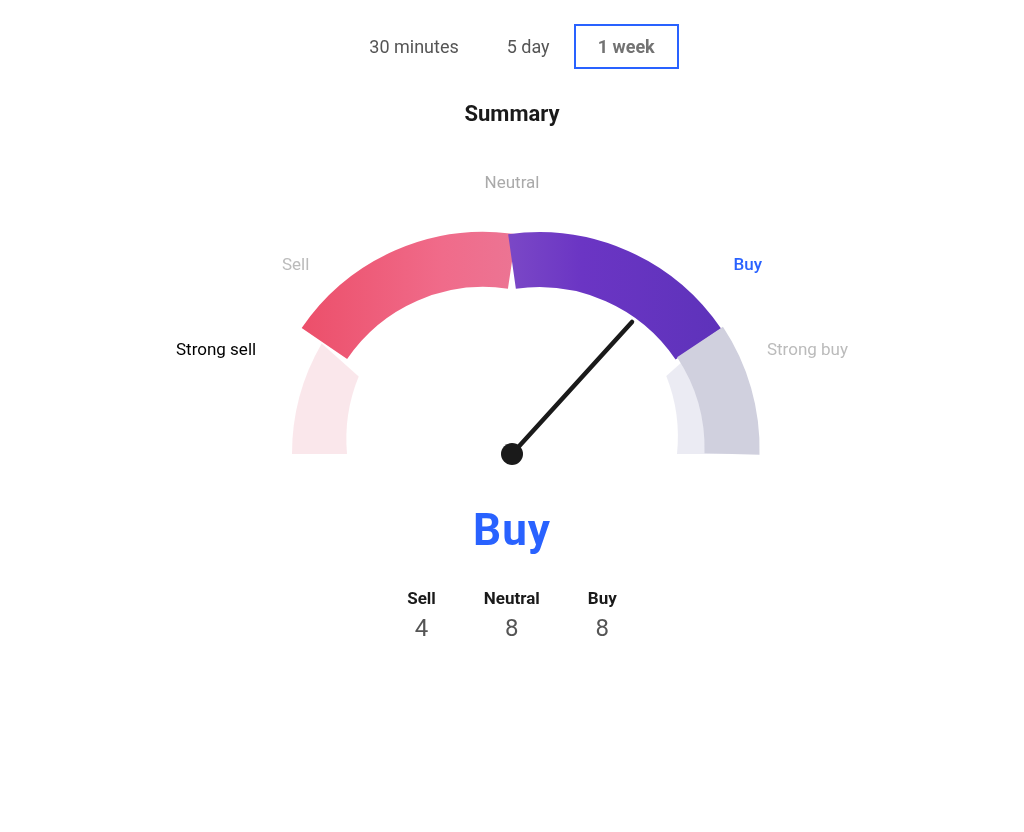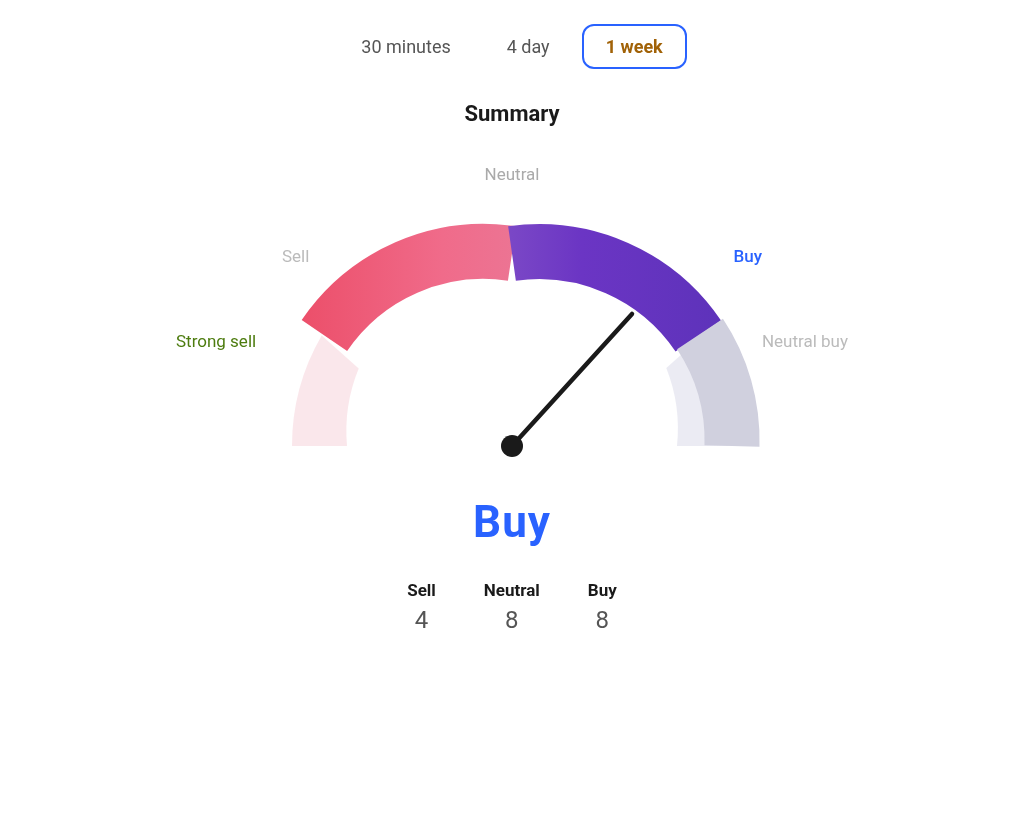--- a/index.html
+++ b/index.html
@@ -11,51 +11,50 @@
       overflow: hidden;
       display: flex;
       flex-direction: column;
       align-items: center;
     }
 
     
     .time-tabs {
       display: flex;
       align-items: center;
-      gap: 8px;
       padding: 24px 32px 16px;
       width: 100%;
       justify-content: center;
     }
 
     .time-tab {
       padding: 10px 22px;
       border-radius: 10px;
       border: 2px solid transparent;
       cursor: pointer;
       font-size: 18px;
       color: #555;
       background: none;
       font-family: inherit;
     }
 
     .time-tab.active {
       border: 2.5px solid #2962ff;
-      color: #a16207;
-      font-weight: 700;
-      border-radius: 12px;
+      color: #737373;
+      font-weight: 700;
+      border-radius: 0;
     }
 
     
     .summary-title {
       font-size: 22px;
       font-weight: 700;
       color: #1a1a1a;
       margin-top: 16px;
-      margin-bottom: 0;
+      margin-bottom: 8px;
     }
 
     
     .gauge-container {
       position: relative;
       width: 700px;
       height: 380px;
       margin-top: 10px;
     }
 
@@ -92,21 +91,21 @@
       font-size: 17px;
       color: #2962ff;
       font-weight: 500;
     }
 
     .label-strong-sell {
       position: absolute;
       top: 195px;
       left: 14px;
       font-size: 17px;
-      color: #4d7c0f;
+      color: #000000;
     }
 
     .label-strong-buy {
       position: absolute;
       top: 195px;
       right: 14px;
       font-size: 17px;
       color: #bbb;
     }
 
@@ -142,33 +141,33 @@
     .stat-value {
       font-size: 24px;
       color: #555;
     }
   </style>
 </head>
 <body>
 
 <div class="time-tabs">
   <button class="time-tab">30 minutes</button>
-  <button class="time-tab">4 day</button>
+  <button class="time-tab">5 day</button>
   <button class="time-tab active">1 week</button>
 </div>
 
 <div class="summary-title">Summary</div>
 
 <div class="gauge-container">
 
   <div class="label-neutral">Neutral</div>
   <div class="label-sell">Sell</div>
   <div class="label-buy">Buy</div>
   <div class="label-strong-sell">Strong sell</div>
-  <div class="label-strong-buy">Neutral buy</div>
+  <div class="label-strong-buy">Strong buy</div>
 
   <svg class="gauge-svg" viewBox="0 0 700 380" xmlns="http://www.w3.org/2000/svg">
     <defs>
 
       <linearGradient id="gradSellNeutral" x1="0%" y1="0%" x2="100%" y2="0%" gradientUnits="userSpaceOnUse">
         <stop offset="0%" style="stop-color:#e8334a;stop-opacity:1"></stop>
         <stop offset="40%" style="stop-color:#f06b8a;stop-opacity:1"></stop>
         <stop offset="100%" style="stop-color:#d9a0c0;stop-opacity:1"></stop>
       </linearGradient>
 

